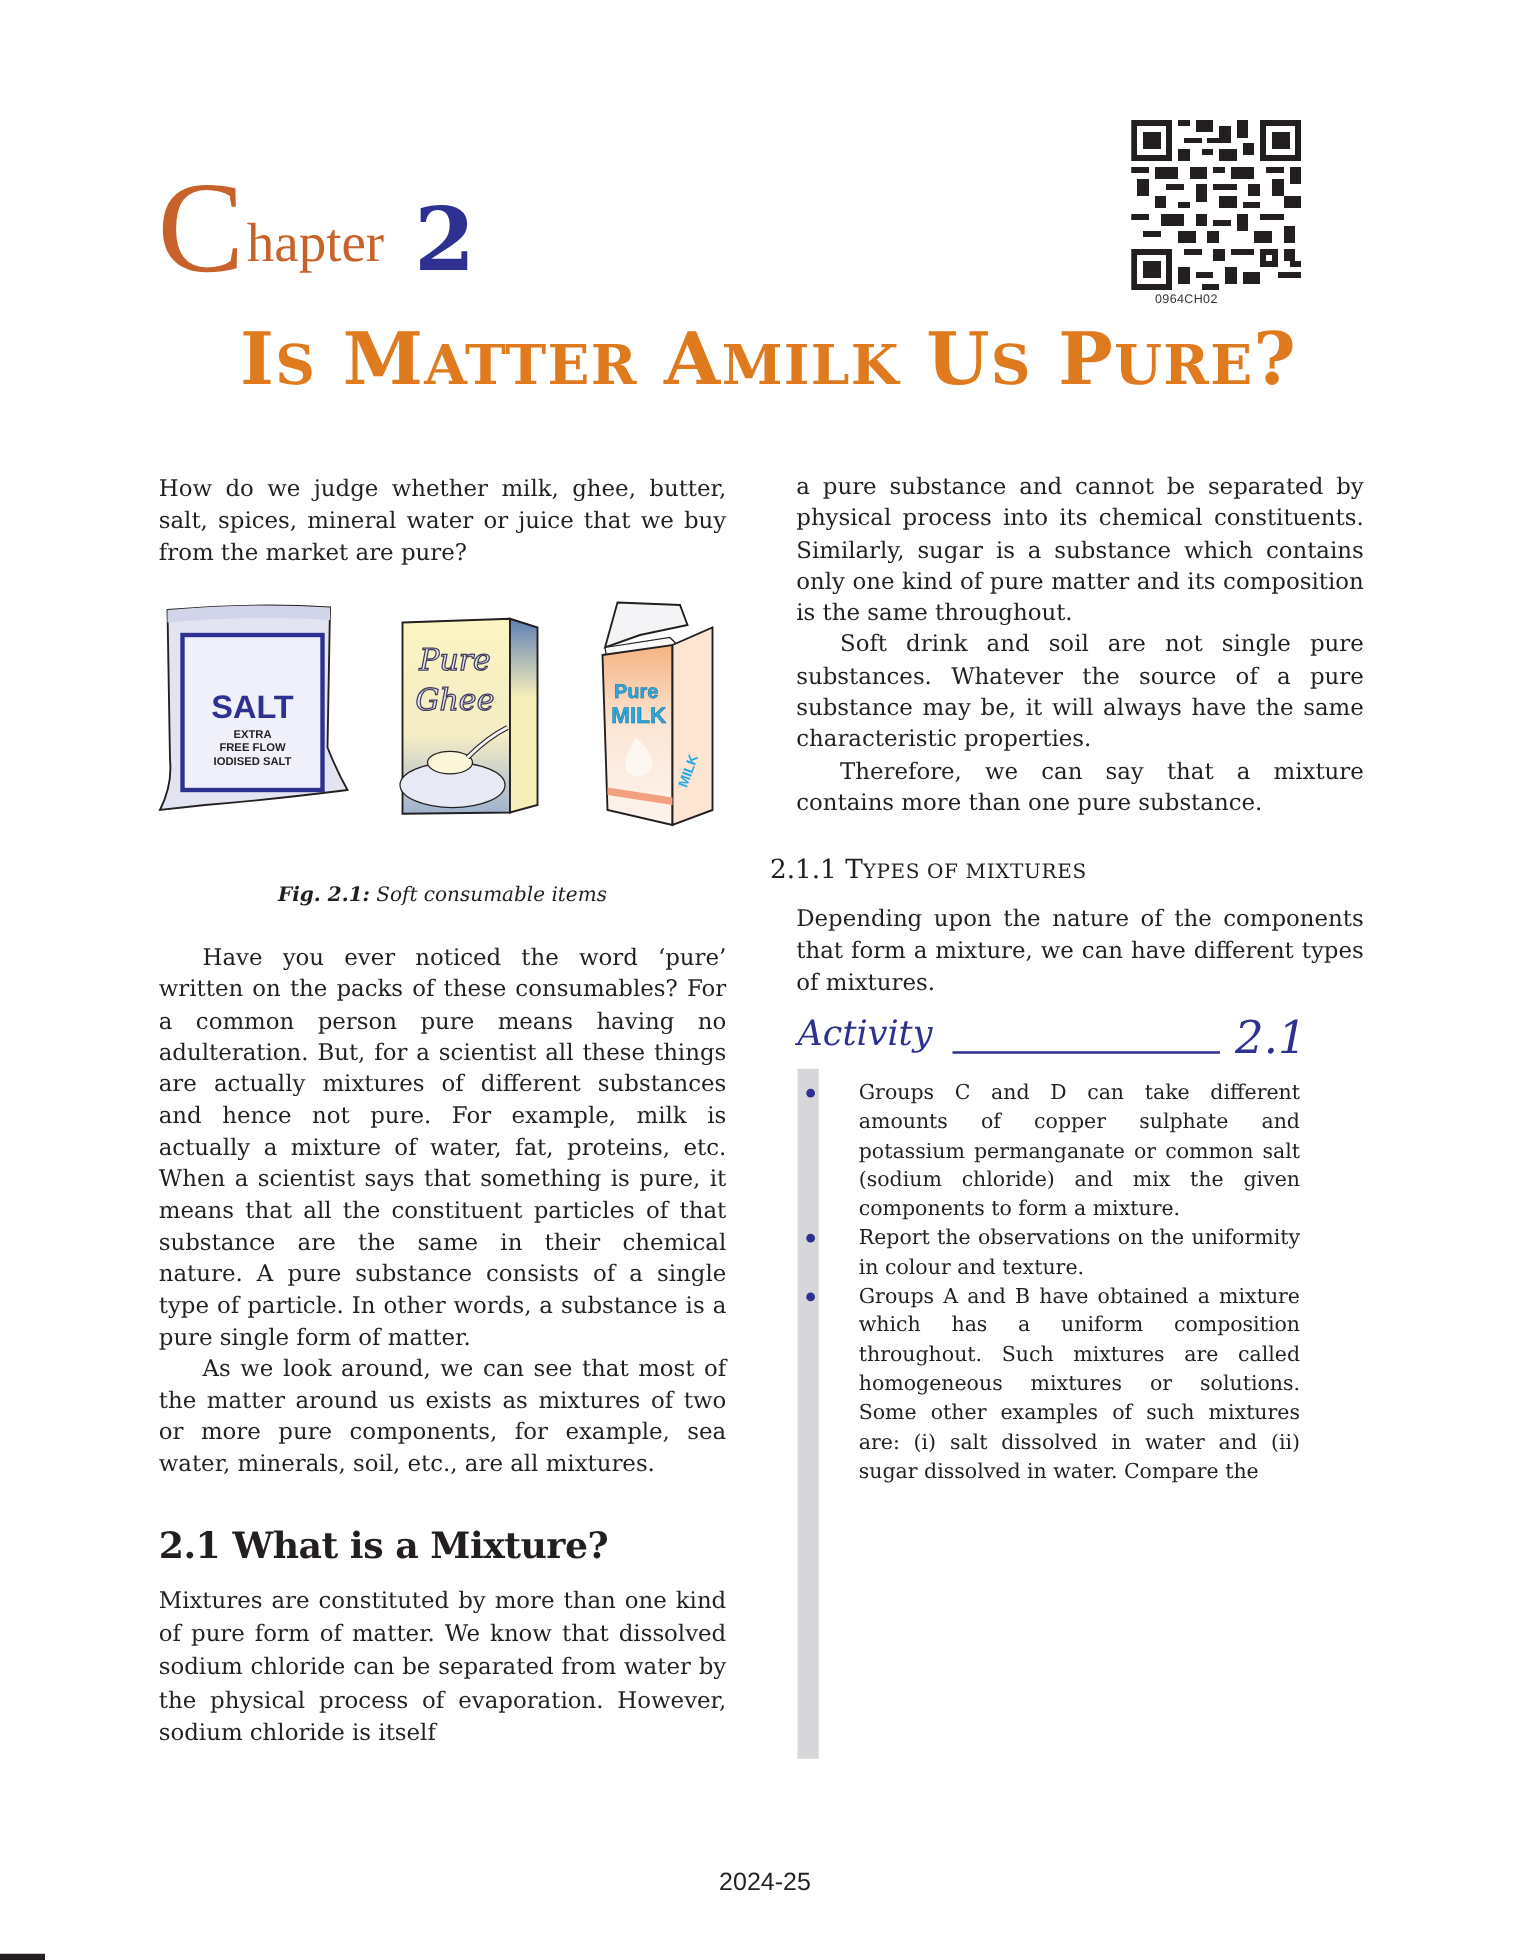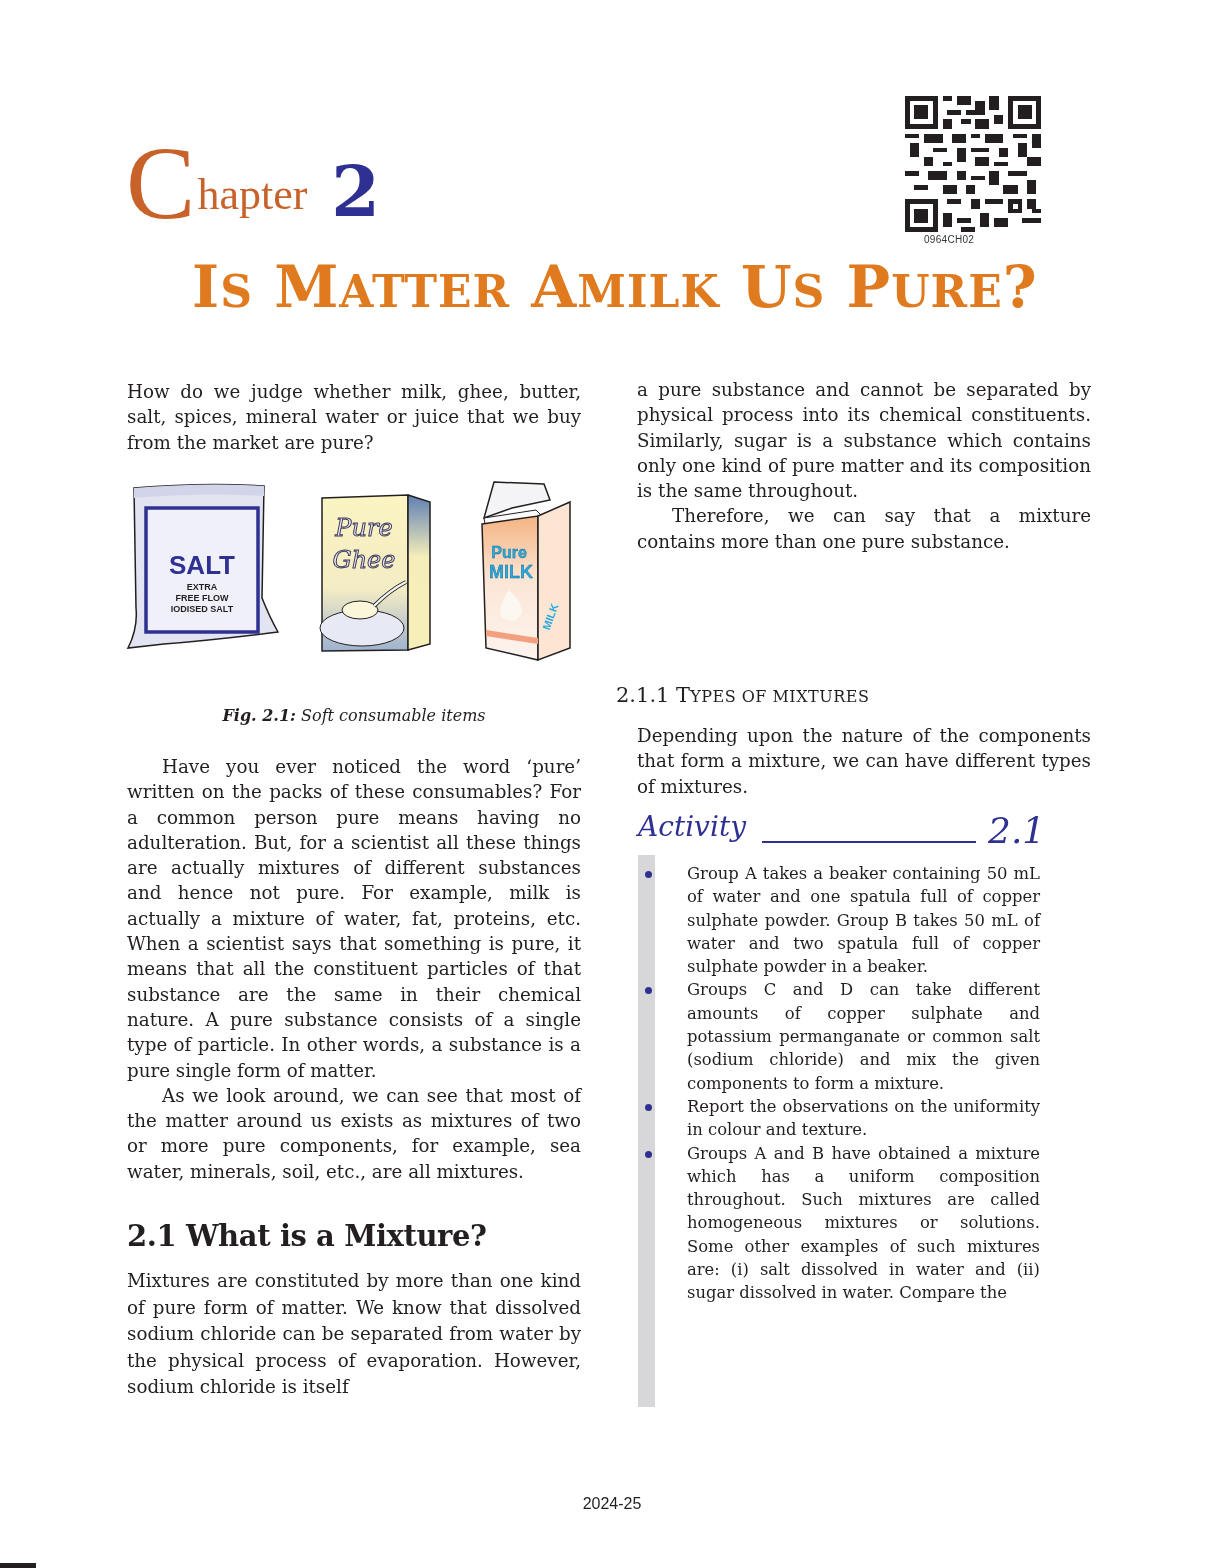--- a/index.html
+++ b/index.html
@@ -39,21 +39,21 @@
   .activity { left:638px; top:810px; width:400px; height:40px; font-family:"DejaVu Serif", serif; font-style:italic; color:#2e3191; }
   .activity .label { position:absolute; left:0; top:0; font-size:28px; }
   .activity .line { position:absolute; left:124px; top:31px; width:214px; height:2px; background:#2e3191; }
   .activity .num { position:absolute; left:350px; top:0; font-size:36px; }
 
   .act-bar { left:638px; top:855px; width:17px; height:552px; background:#d7d7d9; }
   .act-list { left:640px; top:862px; width:400px; margin:0; padding:0; list-style:none; font-size:16.4px; line-height:23.3px; text-align:justify; }
   .act-list li { position:relative; padding-left:47px; }
   .act-list .bullet { position:absolute; left:5px; top:9px; width:7px; height:7px; border-radius:50%; background:#2e3191; }
 
-  .footer { left:0; top:1495px; width:1224px; text-align:center; font-family:"Liberation Sans", sans-serif; font-size:16px; color:#231f20; }
+  .footer { left:0; top:1495px; width:1224px; text-align:center; font-family:"Liberation Sans", sans-serif; font-size:20px; color:#231f20; }
   .corner { left:0; top:1563px; width:36px; height:5px; background:#231f20; }
 </style>
 </head>
 <body>
 
 <div class="abs chapter">
   <span class="big-c">C</span>
   <span class="hapter">hapter</span>
   <span class="num">2</span>
 </div>
@@ -203,40 +203,40 @@
 </div>
 
 <div class="abs h2">2.1 What is a Mixture?</div>
 
 <div class="abs col left-col" style="top:1268px; line-height:26.5px;">
   <p>Mixtures  are constituted by more than one kind of pure form of matter. We know that dissolved sodium chloride can be separated from water by the physical process of evaporation. However, sodium chloride is itself</p>
 </div>
 
 <div class="abs col right-col" style="top:377px;">
   <p>a pure substance and cannot be separated by physical process into its chemical constituents. Similarly, sugar is a substance which contains only one kind of pure matter and its composition is the same throughout.</p>
+  <p class="indent">Soft drink and soil are not single pure substances. Whatever the source of a pure substance may be, it will always have the same characteristic properties.</p>
   <p class="indent">Therefore, we can say that a mixture contains more than one pure substance.</p>
 </div>
 
 <div class="abs h3">
   <span>2.1.1 </span><span>T</span><span class="sm">YPES OF MIXTURES</span>
 </div>
 
 <div class="abs col right-col" style="top:723px;">
   <p>Depending upon the nature of the components that form a mixture, we can have different types of mixtures.</p>
 </div>
 
 <div class="abs activity">
   <span class="label">Activity</span>
   <span class="line"></span>
   <span class="num">2.1</span>
 </div>
 
 <div class="abs act-bar"></div>
 
 <ul class="abs act-list">
-  <li><span class="bullet"></span><span>Group A takes a beaker containing 50 mL of water and one spatula full of copper sulphate powder. Group B takes 50 mL of water and two spatula full of copper sulphate powder in a beaker.</span></li>
   <li><span class="bullet"></span><span>Groups C and D can take different amounts of copper sulphate and potassium permanganate or common salt (sodium chloride) and mix the given components to form a mixture.</span></li>
   <li><span class="bullet"></span><span>Report the observations on the uniformity in colour and texture.</span></li>
   <li><span class="bullet"></span><span>Groups A and B have obtained a mixture which has a uniform composition throughout. Such mixtures are called homogeneous mixtures or solutions. Some other examples of such mixtures are: (i) salt dissolved in water and (ii) sugar dissolved in water. Compare the</span></li>
 </ul>
 
 <div class="abs footer">2024-25</div>
 <div class="abs corner"></div>
 
 </body></html>

